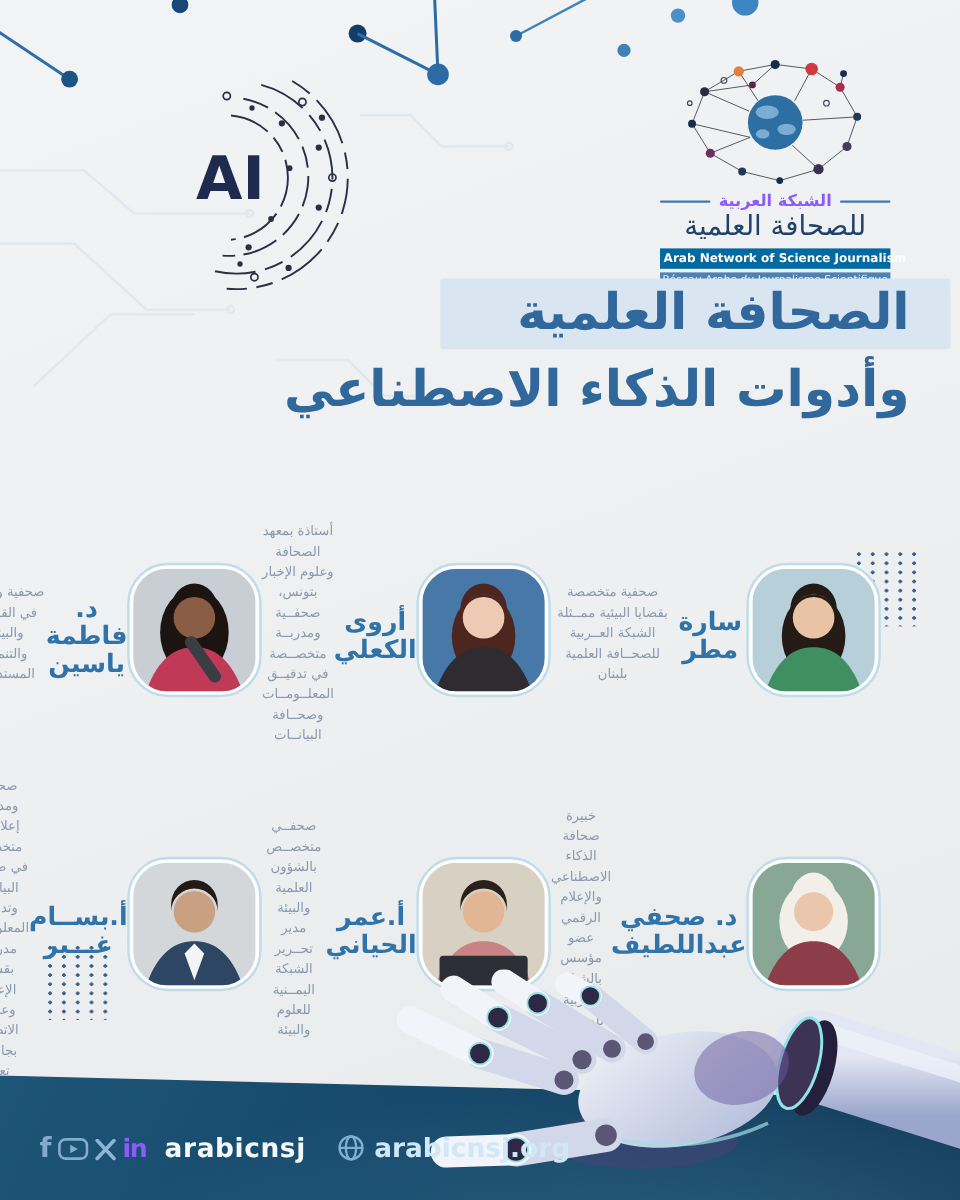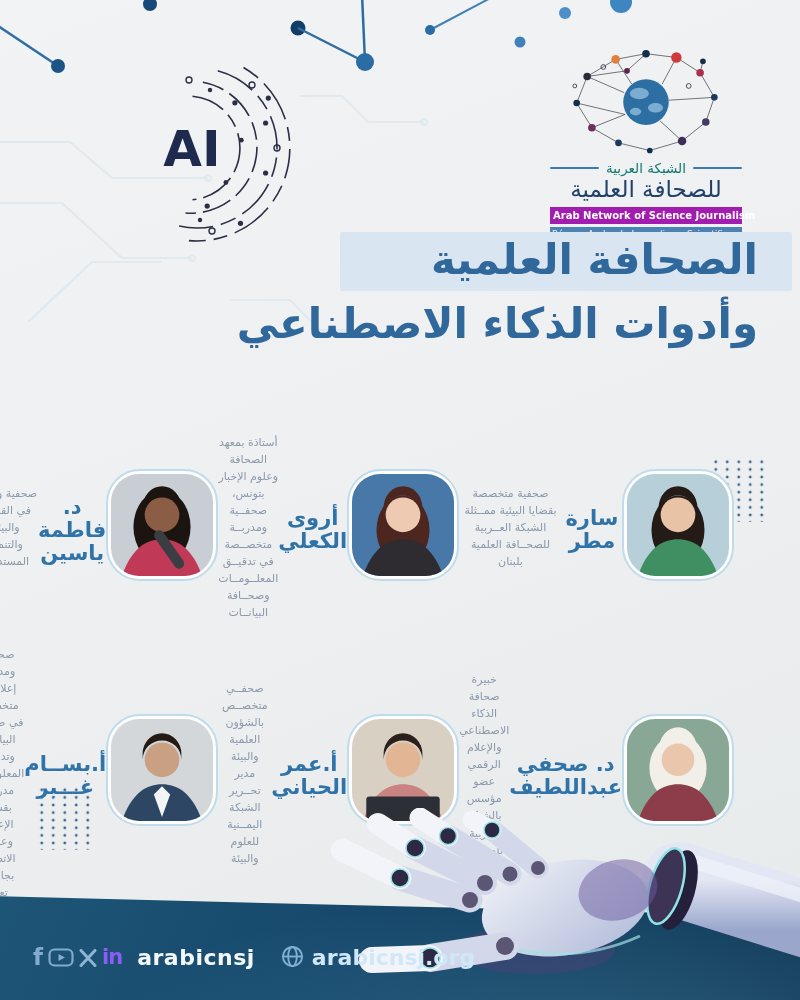--- a/index.html
+++ b/index.html
@@ -9,31 +9,31 @@
   svg{display:block}
 
   
   .decor-top{position:absolute;left:0;top:0;width:800px;height:400px;pointer-events:none}
 
   
   .ai-logo{position:absolute;left:92px;top:50px;width:230px;height:196px}
 
   
   .ansj{position:absolute;left:550px;top:48px;width:192px;text-align:center}
-  .ansj-ar1{display:flex;align-items:center;gap:7px;color:#0f766e;font-size:13.5px;font-weight:normal;direction:rtl}
+  .ansj-ar1{display:flex;align-items:center;gap:7px;color:#8b5cf6;font-size:13.5px;font-weight:bold;direction:rtl}
   .ansj-ar1::before,.ansj-ar1::after{content:"";flex:1;height:2px;background:#3c7ab0;border-radius:2px}
   .ansj-ar2{color:#20416a;font-size:23px;font-weight:normal;direction:rtl;line-height:1.15}
-  .ansj-en{background:#a21caf;color:#ffffff;font-size:10px;font-weight:bold;padding:3px 3px;margin-top:5px;white-space:nowrap}
+  .ansj-en{background:#0369a1;color:#ffffff;font-size:10px;font-weight:bold;padding:3px 3px;margin-top:5px;white-space:nowrap}
   .ansj-fr{background:#4d83b4;color:#ecf4fb;font-size:9px;padding:2px 1px;margin-top:3px;white-space:nowrap}
 
   
   .title{position:absolute;right:42px;top:232px;text-align:right;direction:rtl;z-index:2}
   .kicker{color:#3c7ab0;font-size:25px;margin:0 2px 10px 0}
   .t1{display:inline-block;background:#d9e6f1;color:#30689c;font-size:42px;font-weight:bold;
-      padding:3px 34px 7px 91px;margin-right:-34px;border-radius:2px}
+      padding:3px 34px 7px 64px;margin-right:-34px;border-radius:2px}
   .t2{color:#30689c;font-size:42px;font-weight:bold;margin-top:8px}
 
   
   .speakers{position:absolute;top:428px;left:66px;right:66px;display:grid;
             grid-template-columns:repeat(3,1fr);row-gap:18px;direction:rtl;z-index:2}
   .card{display:flex;flex-direction:row;align-items:center;text-align:center}
   .frame{width:112px;height:112px;border-radius:34px;background:#fdfdfd;
          border:2px solid #bfdcea;padding:3px;box-sizing:border-box}
   .portrait{width:102px;height:102px;border-radius:28px;overflow:hidden}
   .name{margin-top:11px;color:#2f73a8;font-size:21px;font-weight:bold;line-height:1.1}

